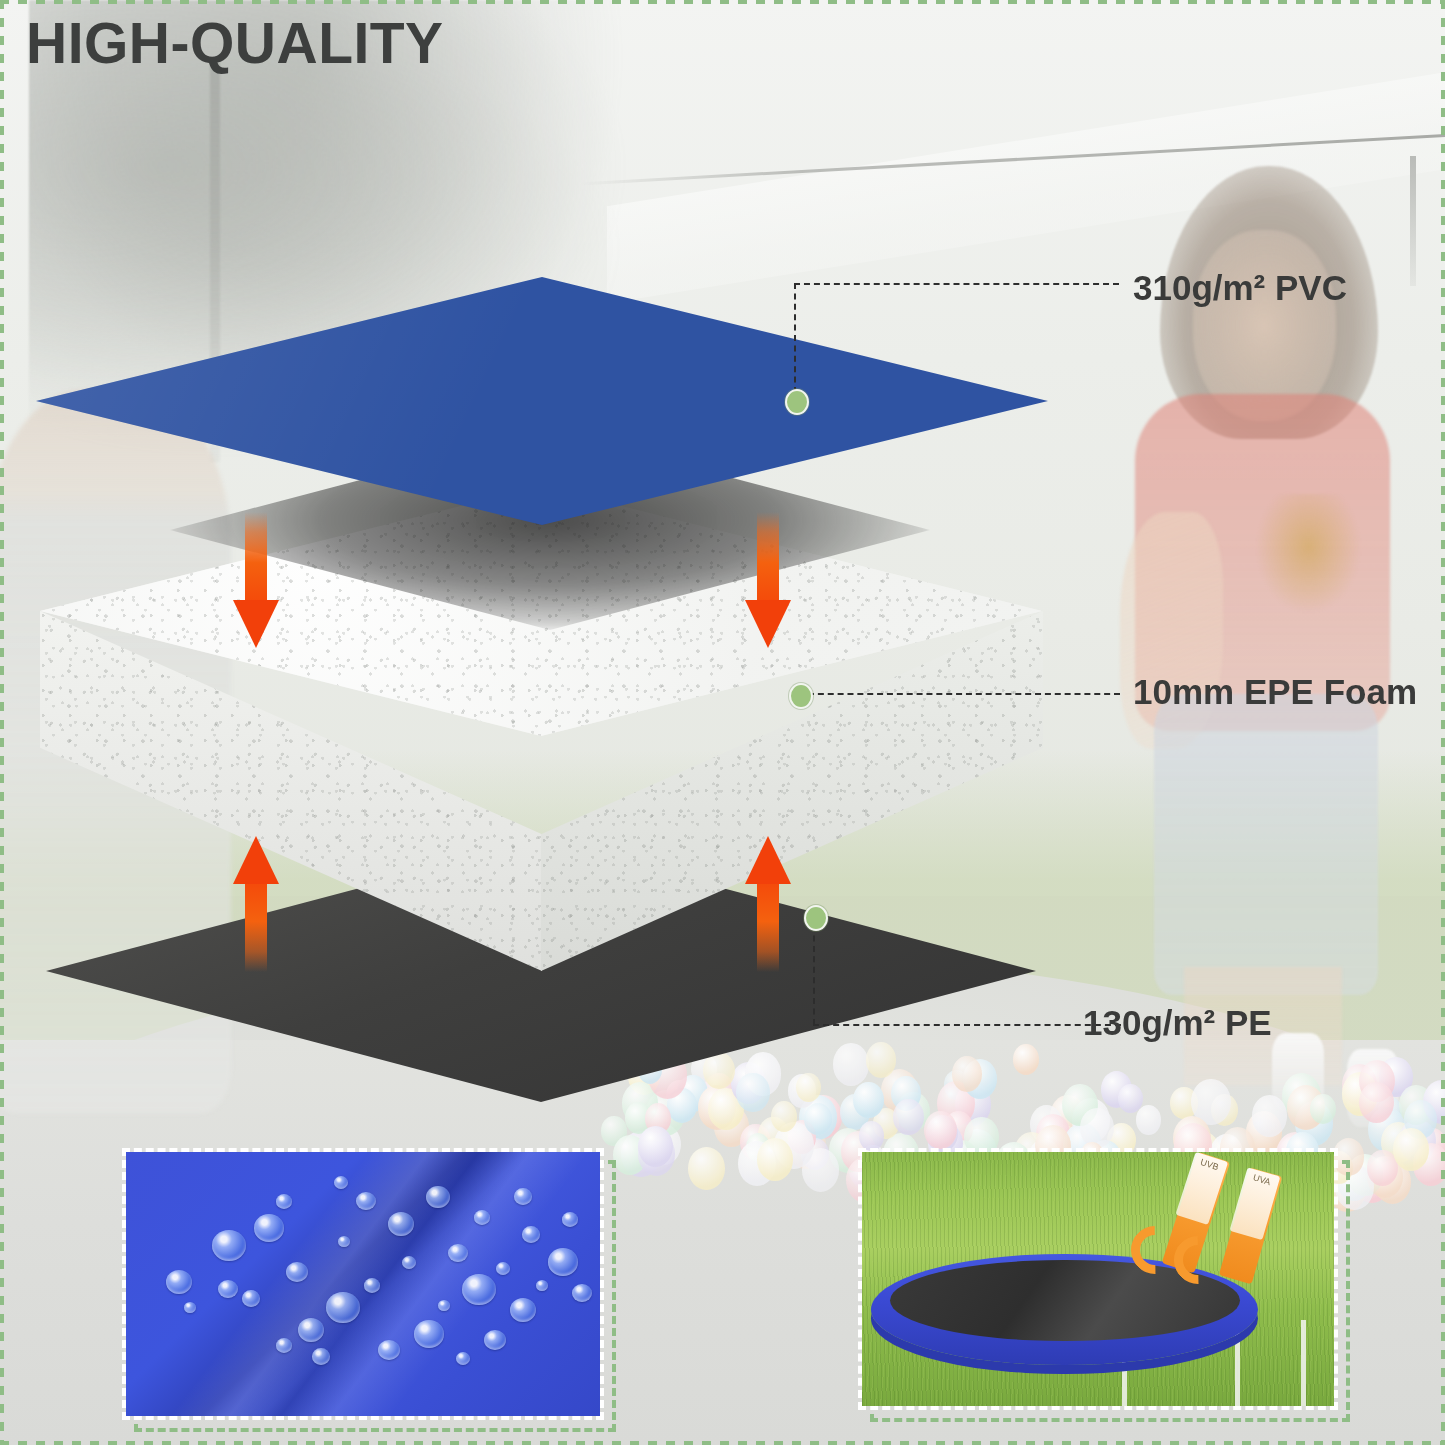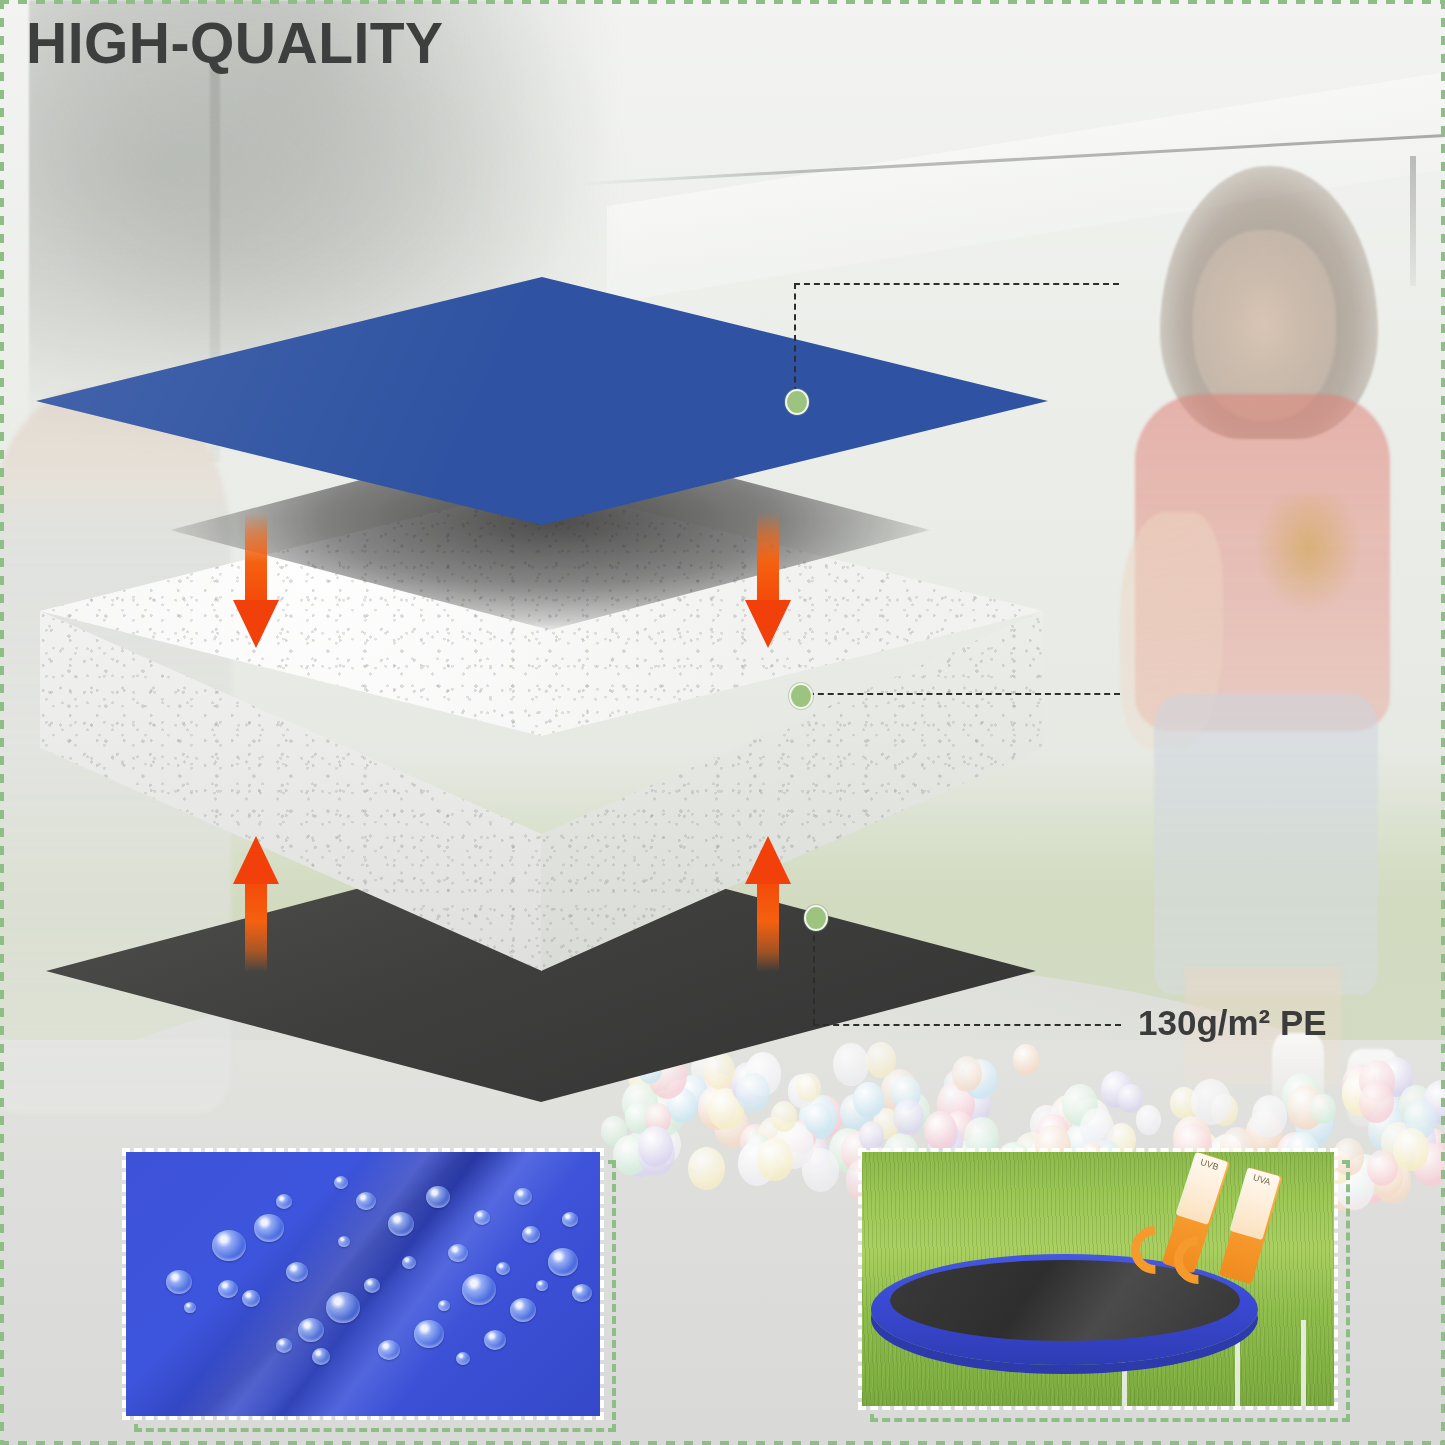--- a/index.html
+++ b/index.html
@@ -260,21 +260,21 @@
   .lead .hline{
     position:absolute;height:0;border-top:2px dashed #2d2d2d;
   }
 
   .callout-label{
     position:absolute;
     font-size:35px;font-weight:bold;color:#3a3b3a;white-space:nowrap;
   }
   .lbl-pvc{left:1133px;top:268px;}
   .lbl-foam{left:1133px;top:672px;}
-  .lbl-pe{left:1138px;top:1003px;}
+  .lbl-pe{left:1083px;top:1003px;}
 
   
   .ballpit{position:absolute;left:600px;top:1040px;width:845px;height:150px;}
   .ball{position:absolute;border-radius:50%;filter:blur(.4px);}
 
   
   .inset{position:absolute;}
   .inset .green-dash{
     position:absolute;left:12px;top:12px;width:100%;height:100%;
     border:4px dashed #8fbd86;box-sizing:border-box;
@@ -569,25 +569,27 @@
       <div class="shaft"></div>
         <div class="head"></div>
     </div>
   </div>
 
   <div class="lead">
     <div class="vline" style="left:794px;top:283px;height:110px;"></div>
     <div class="hline" style="left:794px;top:283px;width:325px;"></div>
   </div>
   <div class="dot dot-pvc"></div>
+  <div class="callout-label lbl-pvc">310g/m² PVC</div>
 
   <div class="lead">
     <div class="hline" style="left:808px;top:693px;width:312px;"></div>
   </div>
   <div class="dot dot-foam"></div>
+  <div class="callout-label lbl-foam">10mm EPE Foam</div>
 
   <div class="lead">
     <div class="vline" style="left:813px;top:925px;height:100px;"></div>
     <div class="hline" style="left:813px;top:1024px;width:308px;"></div>
   </div>
   <div class="dot dot-pe"></div>
   <div class="callout-label lbl-pe">130g/m² PE</div>
 
   <div class="inset inset-left">
     <div class="green-dash"></div>

